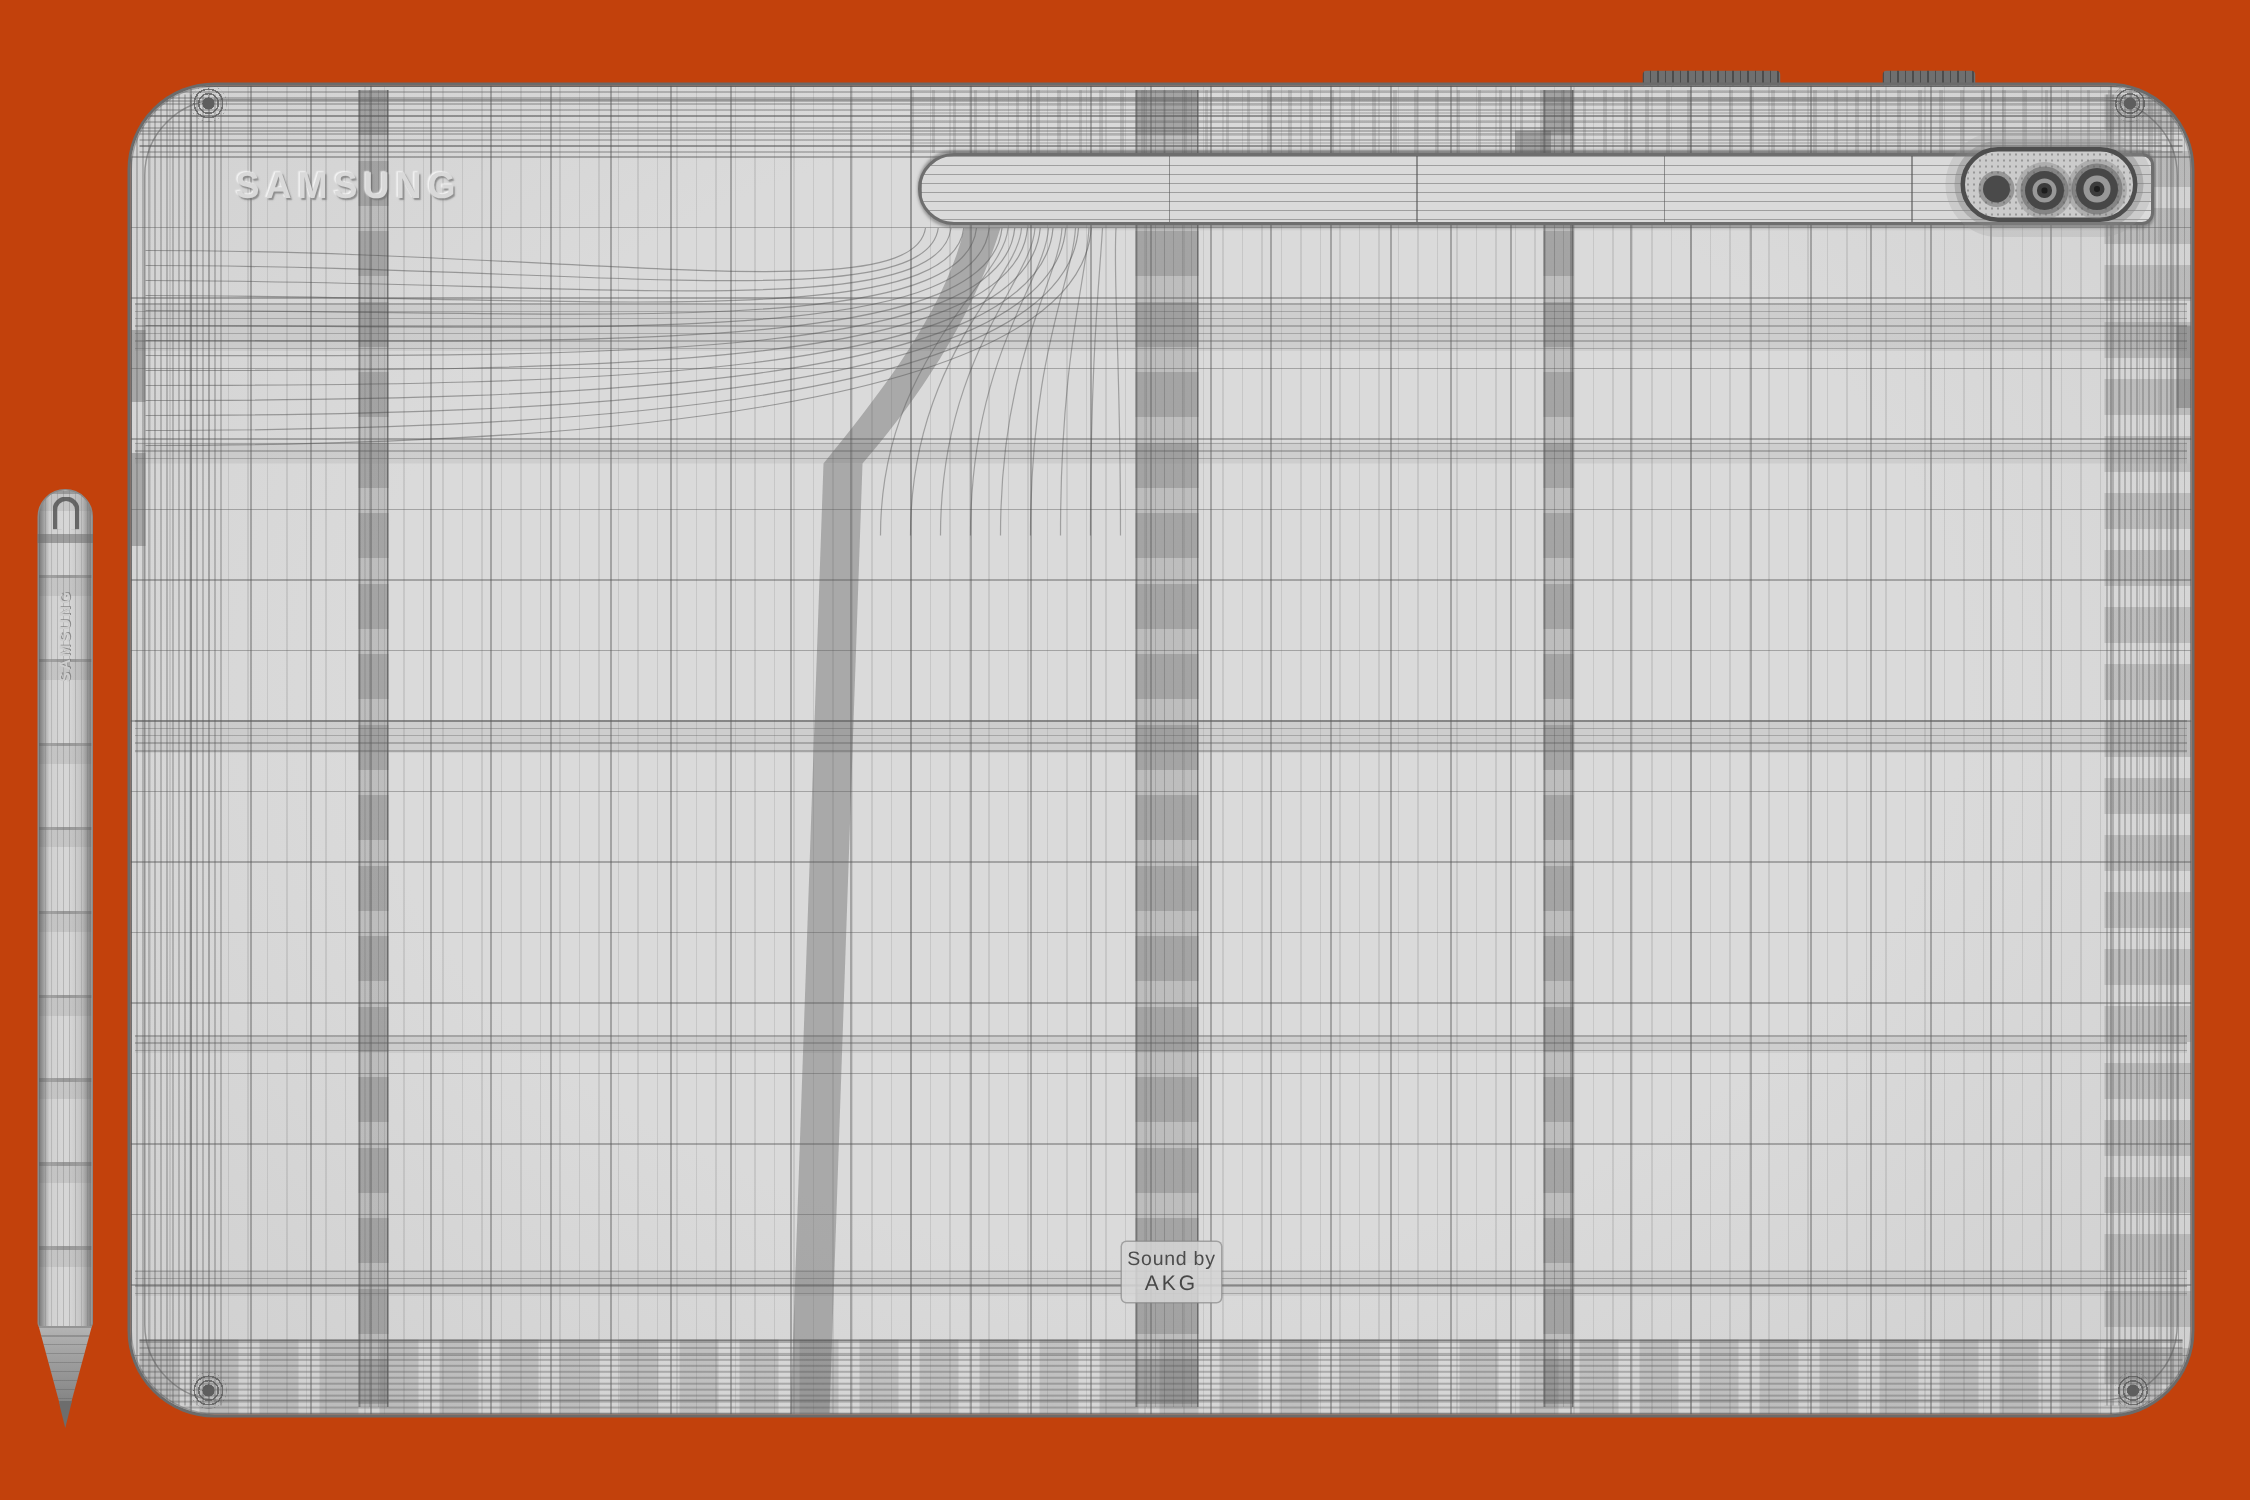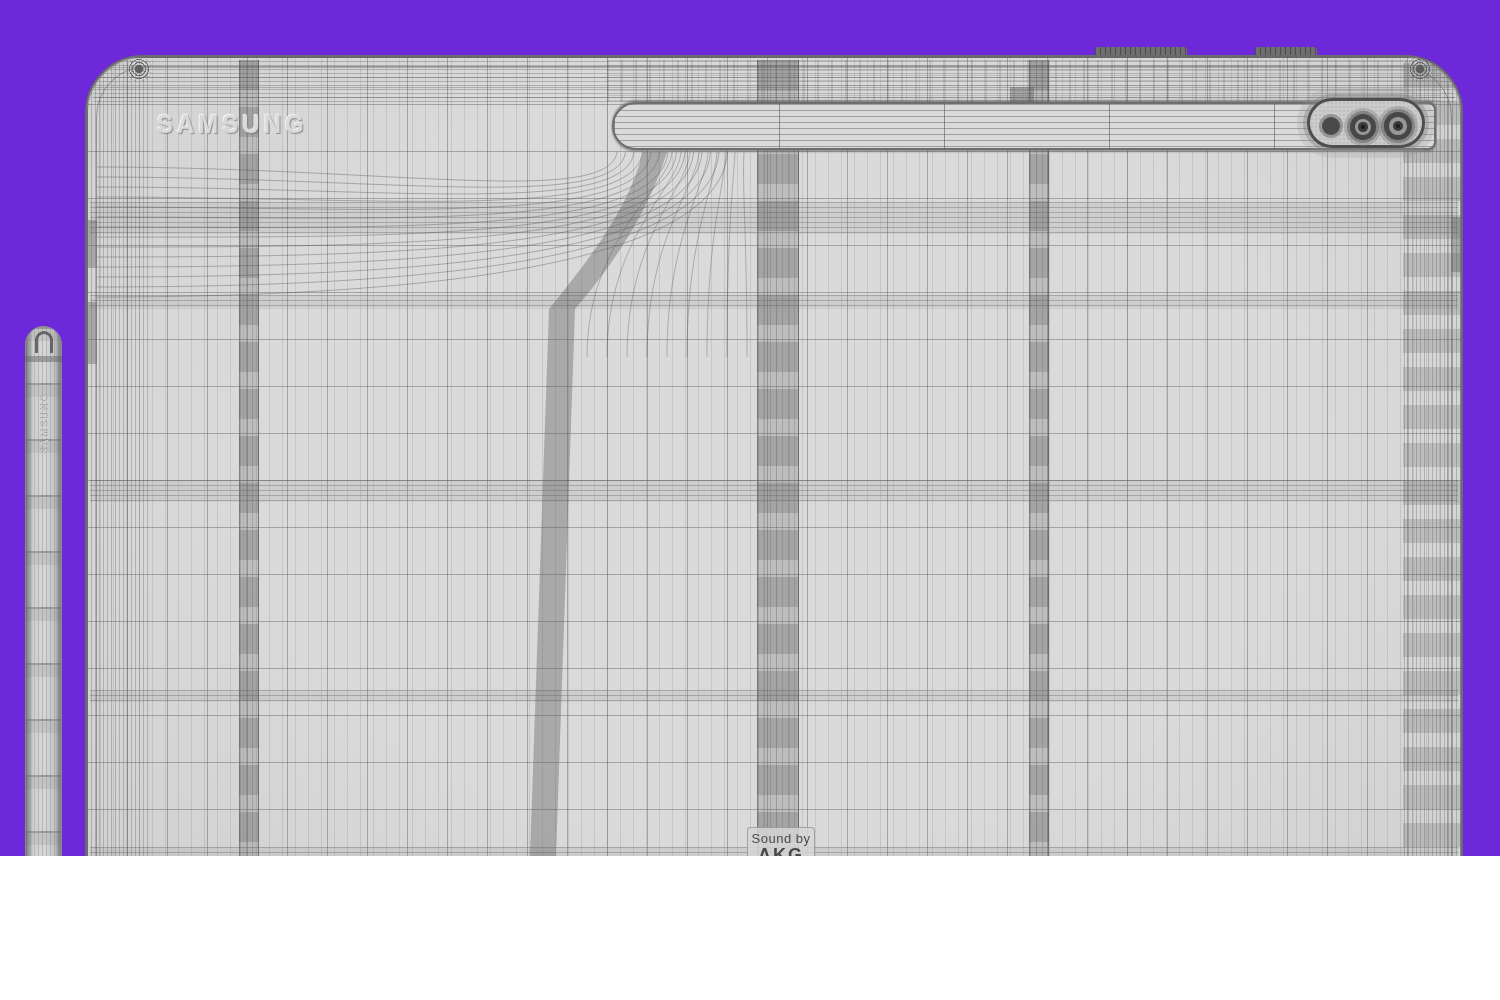--- a/index.html
+++ b/index.html
@@ -1,17 +1,17 @@
 <!DOCTYPE html>
 <html><head>
 <meta charset="utf-8">
 <style>
   * { margin:0; padding:0; box-sizing:border-box; }
   body { font-family:"Liberation Sans", sans-serif; background:#fff; }
-  .scene { position:relative; width:1500px; height:856px; background:#6d28d9; overflow:hidden; }
+  .scene { position:relative; width:1500px; height:1000px; background:#c2410c; overflow:hidden; }
 
   
   .edge-btn { position:absolute; top:47px; height:11px; background:#6f6f6f; border-radius:3px 3px 0 0;
     background-image:repeating-linear-gradient(to right, rgba(40,40,40,.5) 0 1px, transparent 1px 5px); }
   .edge-btn.power { left:1095px; width:92px; }
   .edge-btn.volume { left:1255px; width:62px; }
 
   
   .tablet { position:absolute; left:85px; top:55px; width:1378px; height:890px;
     background:radial-gradient(ellipse at 50% 45%, #dadada 55%, #cfcfcf 100%);
@@ -106,21 +106,21 @@
 
   
   .brand-logo { position:absolute; left:70px; top:54px; z-index:8;
     font-size:24px; font-weight:700; letter-spacing:4px; color:#d9d9d9;
     text-shadow:1px 1px 1px rgba(110,110,110,.7), -1px -1px 1px rgba(248,248,248,.9);
     transform:scaleY(1.04); }
   .akg-box { position:absolute; left:660px; top:770px; width:68px; padding:3px 0 4px; z-index:8;
     text-align:center; border:1px solid rgba(80,80,80,.40); border-radius:4px;
     background:rgba(214,214,214,.85); }
   .akg-line1 { font-size:13px; color:#4c4c4c; letter-spacing:.5px; }
-  .akg-line2 { font-size:18px; font-weight:700; color:#474747; letter-spacing:2px; line-height:18px; }
+  .akg-line2 { font-size:14px; font-weight:400; color:#474747; letter-spacing:2px; line-height:18px; }
 
   
   .stylus { position:absolute; left:25px; top:326px; width:37px; height:624px; }
   .pen-body { position:absolute; left:0; top:0; width:37px; height:560px;
     border:1px solid #8a8a8a; border-radius:19px 19px 4px 4px;
     background-color:#d6d6d6;
     background-image:
       linear-gradient(to right, rgba(90,90,90,.75), rgba(190,190,190,.25) 20%, rgba(238,238,238,.0) 46%, rgba(225,225,225,.0) 58%, rgba(160,160,160,.35) 82%, rgba(95,95,95,.75)),
       repeating-linear-gradient(to right, rgba(120,120,120,.35) 0 1px, transparent 1px 4px),
       repeating-linear-gradient(to bottom, rgba(100,100,100,.45) 0 2px, transparent 2px 56px),

